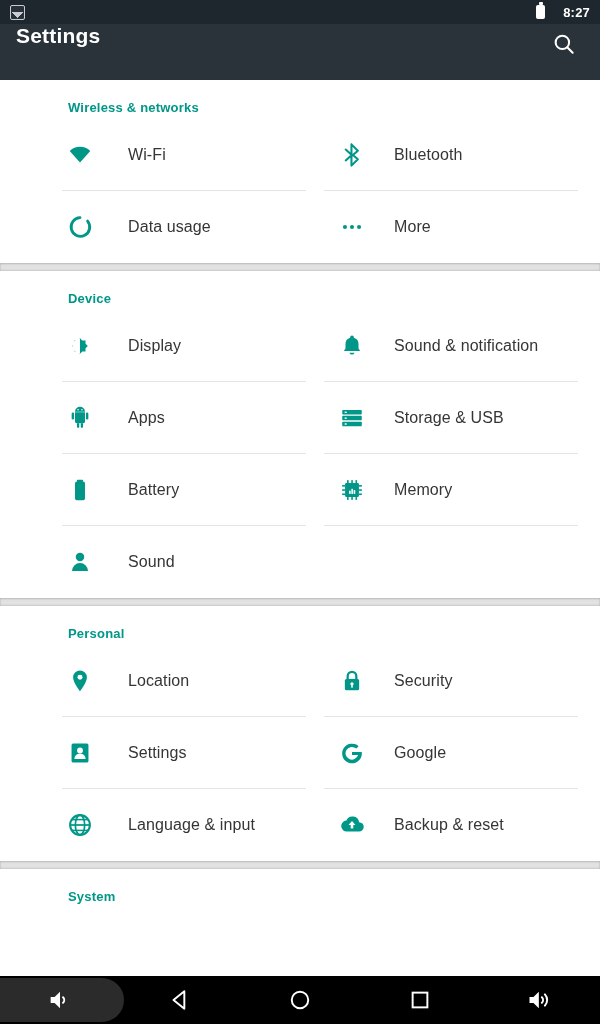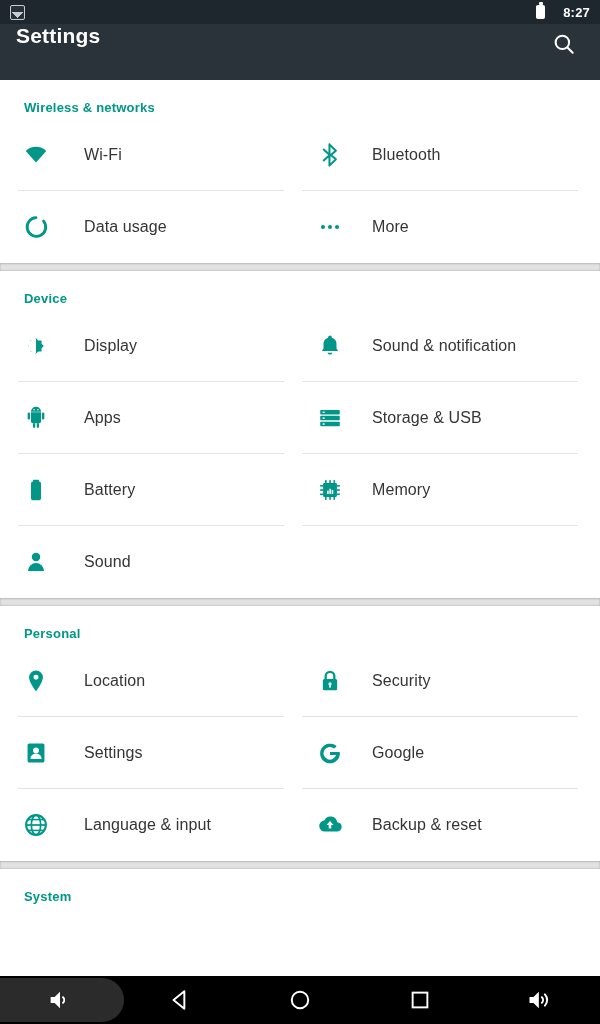--- a/index.html
+++ b/index.html
@@ -34,21 +34,21 @@
   
   .app-bar{
     height:56px;background:#2a323a;display:flex;align-items:flex-start;
     padding:0 16px;
   }
   .app-title{color:#ffffff;font-size:21px;font-weight:bold;letter-spacing:.2px;}
   .search-btn{margin-left:auto;width:40px;height:40px;display:flex;align-items:center;justify-content:center;cursor:pointer;}
 
   
   .content{position:absolute;top:80px;left:0;right:0;bottom:0;background:#ffffff;overflow:hidden;}
-  .section{background:#ffffff;}
+  .section{background:#ffffff;padding-left:44px;}
   .section-sep{height:8px;background:#e2e2e2;
     box-shadow:inset 0 1px 2px rgba(0,0,0,.18), inset 0 -1px 2px rgba(0,0,0,.10);}
   .section-header{
     color:#009688;font-size:13px;font-weight:bold;padding:20px 0 4px 24px;letter-spacing:.2px;
   }
   .grid{display:flex;flex-wrap:wrap;}
   .cell{
     width:50%;height:72px;display:flex;align-items:center;position:relative;cursor:pointer;gap:12px;
   }
   .cell .divider{

